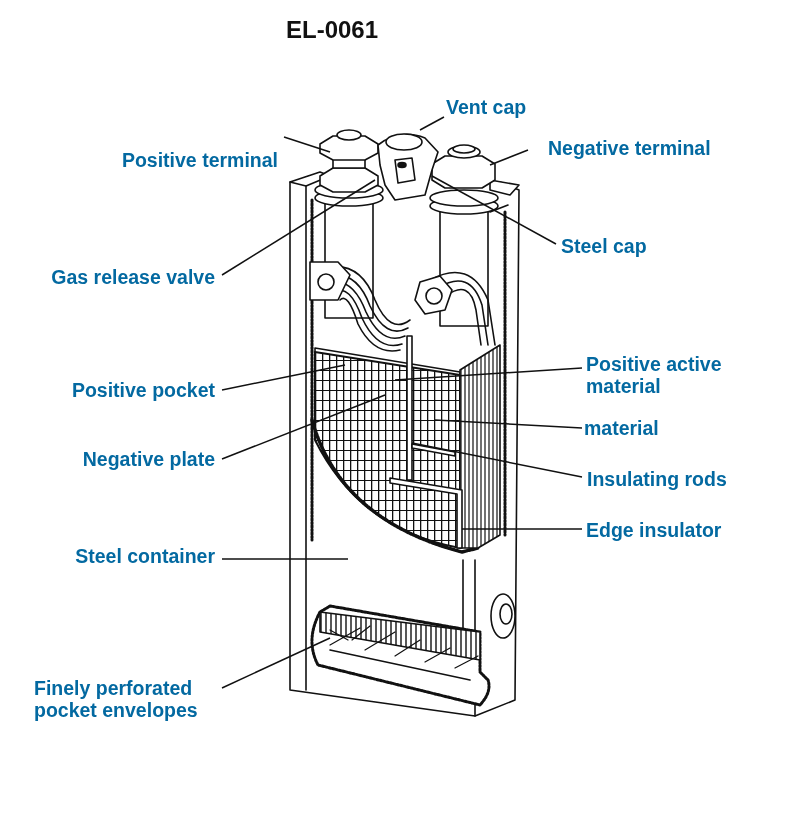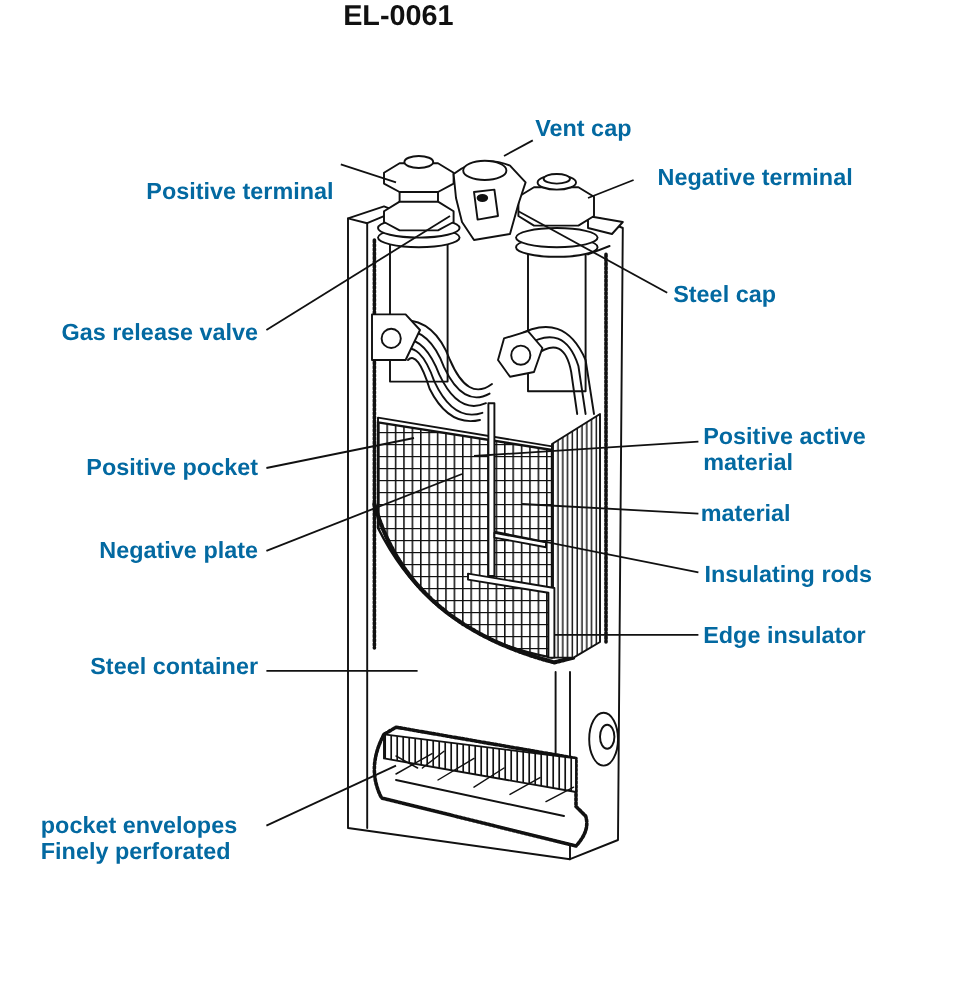--- a/index.html
+++ b/index.html
@@ -1,35 +1,35 @@
 <!DOCTYPE html>
 <html><head>
   <meta charset="utf-8">
   <style>
     html, body { margin: 0; padding: 0; background: #ffffff; }
     body { width: 800px; height: 825px; position: relative; overflow: hidden; font-family: "Liberation Sans", sans-serif; }
-    .title { position: absolute; left: 0; width: 664px; top: 0; text-align: center; font-weight: bold; font-size: 24px; color: #111; }
+    .title { position: absolute; left: 0; width: 664px; top: 16px; text-align: center; font-weight: bold; font-size: 24px; color: #111; }
     .lbl { position: absolute; font-weight: bold; font-size: 19.5px; color: #0369a1; line-height: 22px; white-space: nowrap; }
     .lbl.right-al { text-align: right; }
     .lbl.center-al { text-align: left; }
     svg.drawing { position: absolute; left: 0; top: 0; }
   </style>
 </head>
 <body>
 
 <div class="title">EL-0061</div>
 
 <div class="lbl right-al" style="right:522px; top:123px;margin-top:26px;">Positive terminal</div>
 <div class="lbl right-al" style="right:585px; top:266px;">Gas release valve</div>
 <div class="lbl right-al" style="right:585px; top:379px;">Positive pocket</div>
 <div class="lbl right-al" style="right:585px; top:448px;">Negative plate</div>
 <div class="lbl right-al" style="right:585px; top:545px;">Steel container</div>
 <div class="lbl center-al" style="left:34px; top:677px; width:186px;">
+  <div>Finely perforated</div>
   <div>pocket envelopes</div>
-  <div>Finely perforated</div>
 </div>
 
 <div class="lbl" style="left:446px; top:96px;">Vent cap</div>
 <div class="lbl" style="left:536px; top:137px;margin-left:12px;">Negative terminal</div>
 <div class="lbl" style="left:561px; top:235px;">Steel cap</div>
 <div class="lbl center-al" style="left:586px; top:353px; width:158px;">
   <div>Positive active</div>
   <div>material</div>
 </div>
 <div class="lbl center-al" style="left:584px; top:417px; width:162px;">

